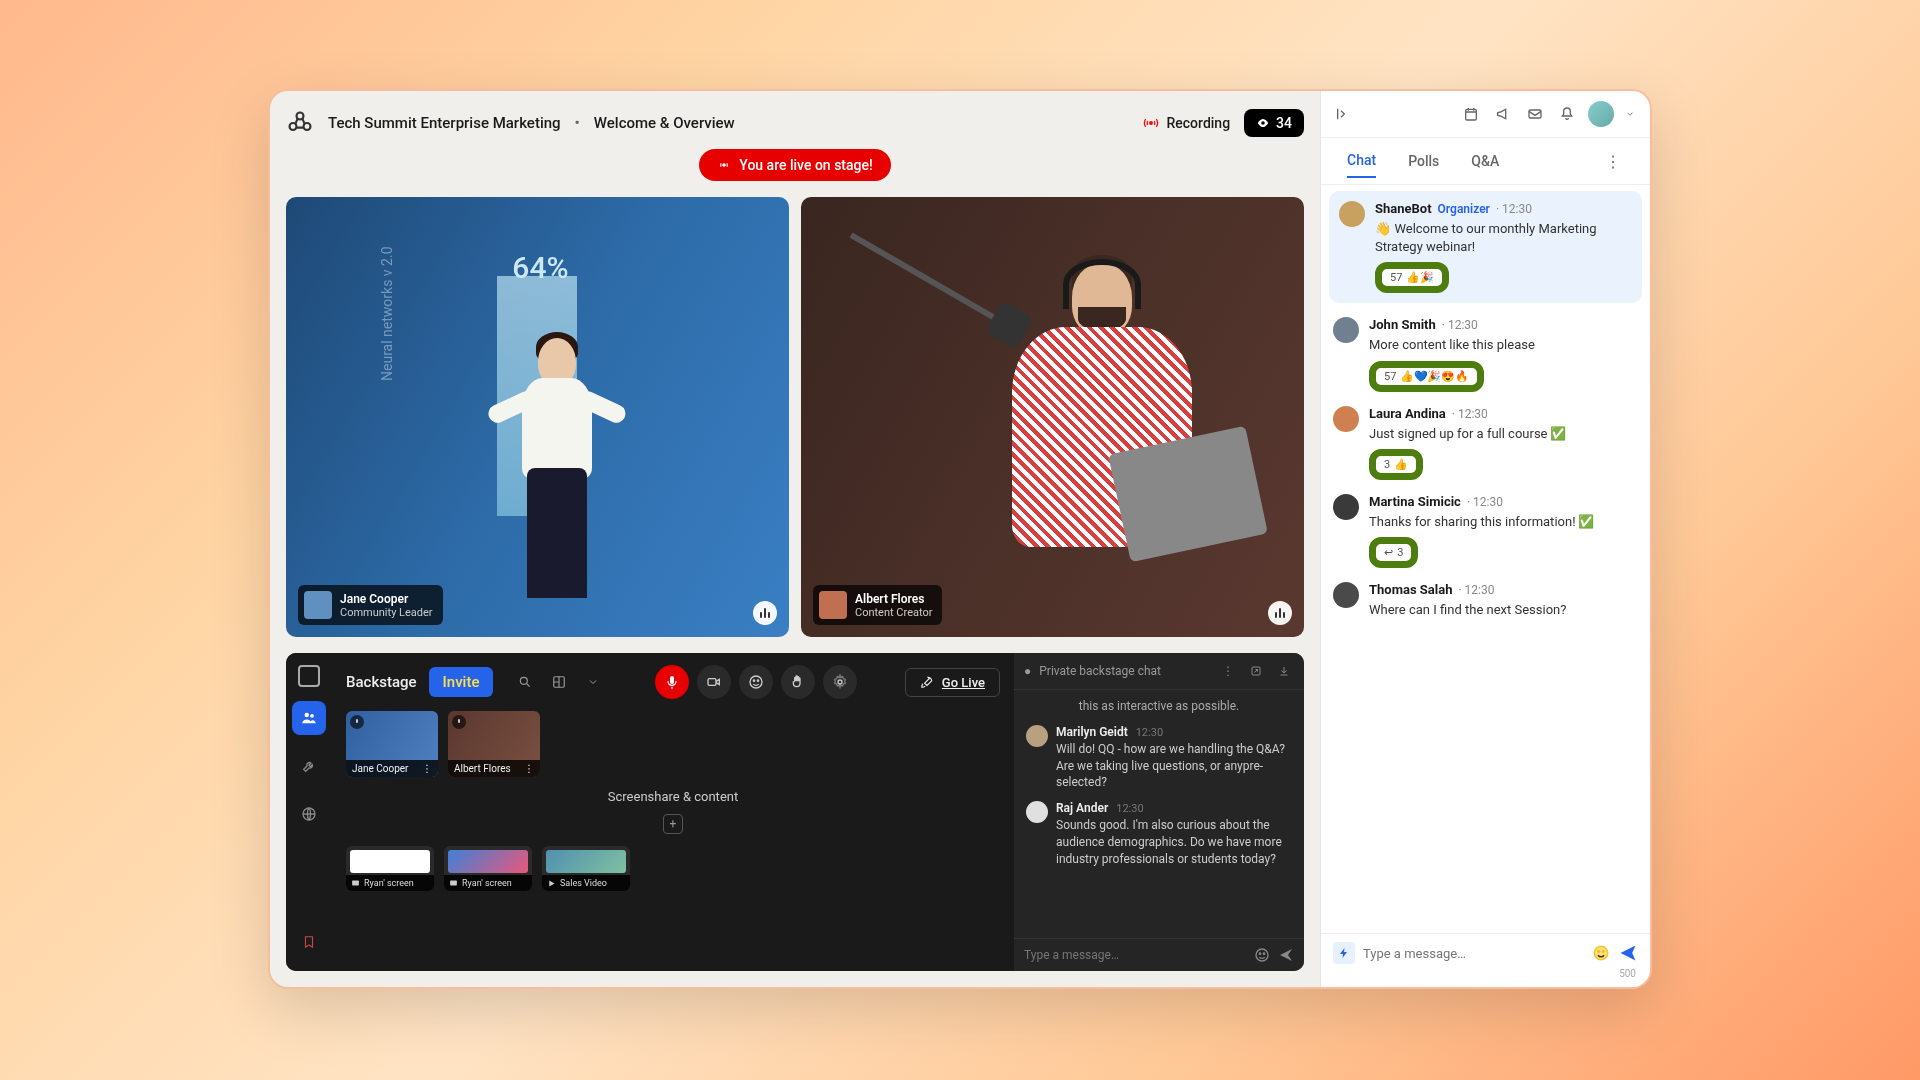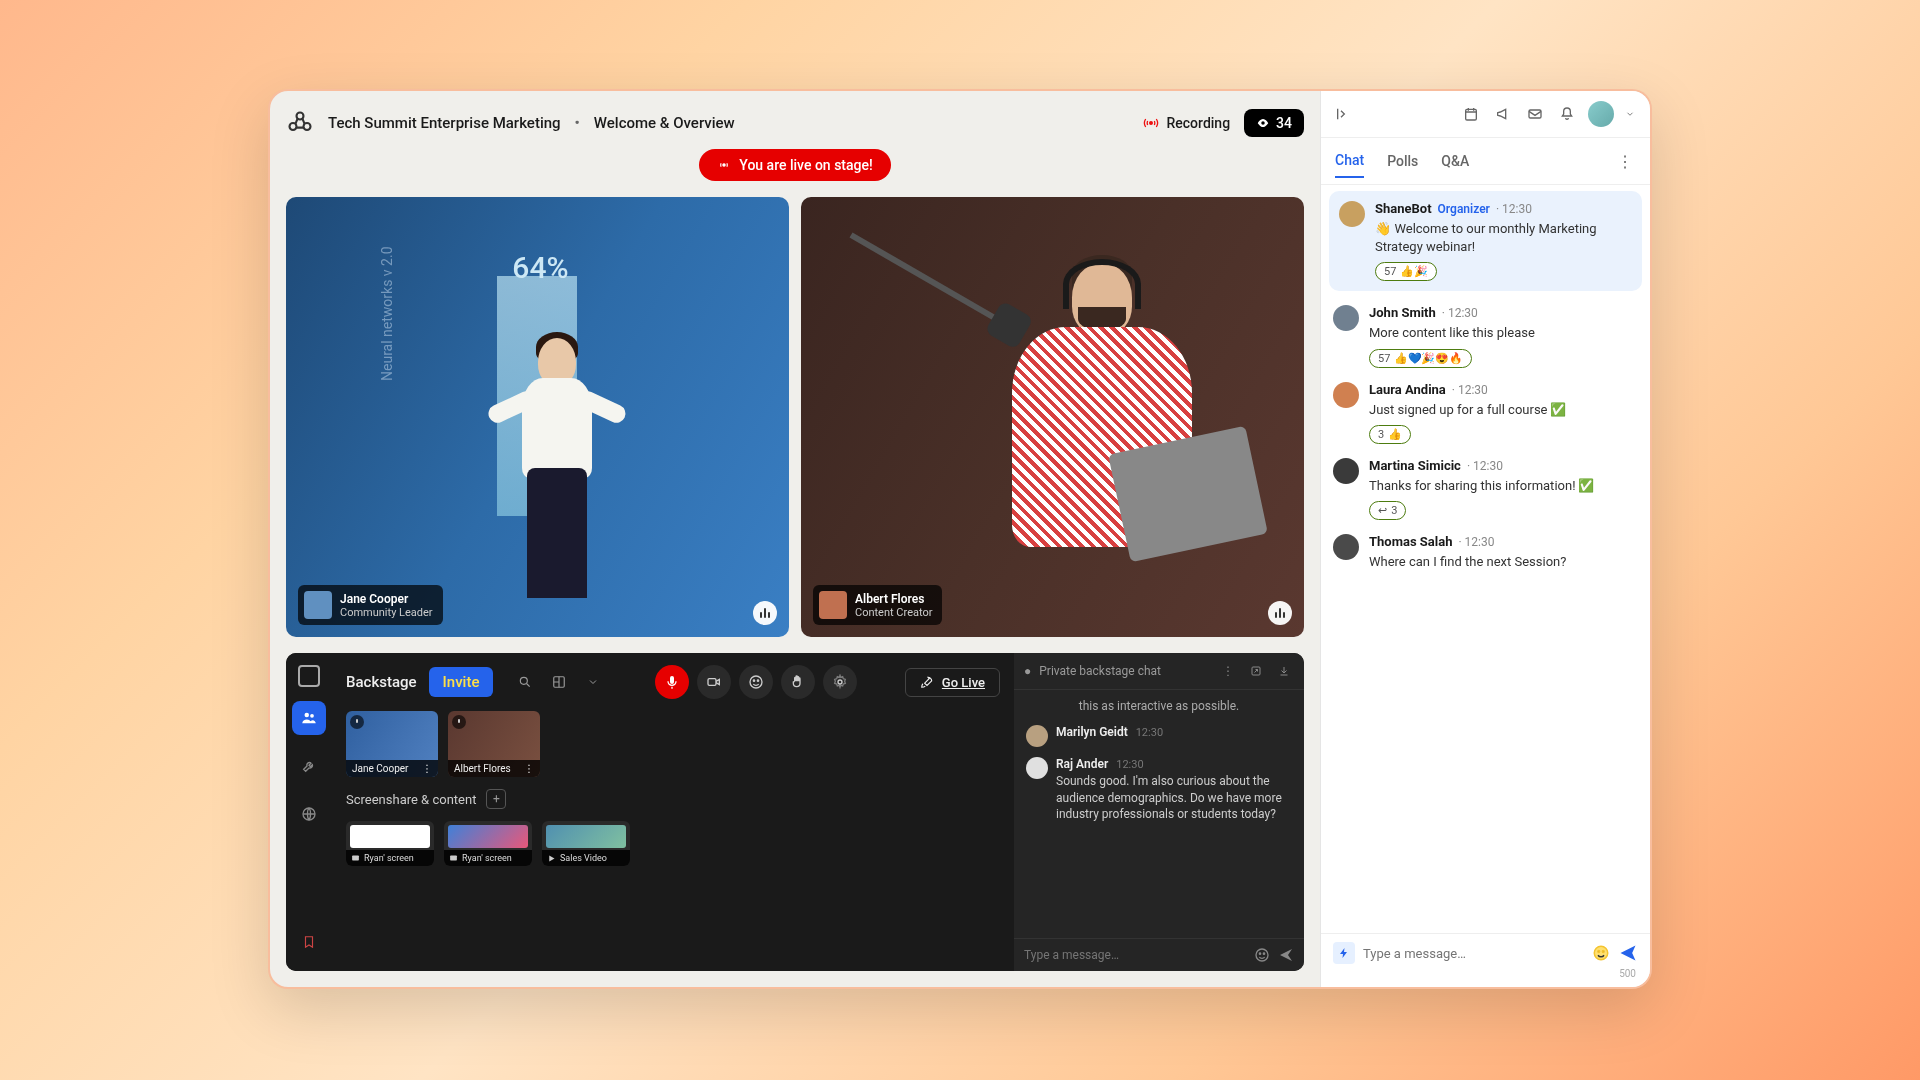--- a/index.html
+++ b/index.html
@@ -66,21 +66,21 @@
 .bs-hc-btn { width: 28px; height: 28px; border-radius: 6px; display: flex; align-items: center; justify-content: center; color: #999; cursor: pointer; }
 .bs-header-spacer { flex: 1; }
 .media-controls { display: flex; gap: 8px; }
 .mc-btn { width: 34px; height: 34px; border-radius: 50%; background: #2a2a2a; display: flex; align-items: center; justify-content: center; color: #ccc; cursor: pointer; }
 .mc-btn.mic-on { background: #e60000; color: #fff; }
 .go-live-btn { display: flex; align-items: center; gap: 8px; border: 1px solid #444; padding: 6px 14px; border-radius: 6px; color: #eee; font-size: 13px; font-weight: 500; cursor: pointer; text-decoration: underline; }
 .bs-thumbs { display: flex; gap: 10px; }
 .bs-thumb { width: 92px; height: 66px; border-radius: 6px; background: #2a3544; position: relative; overflow: hidden; }
 .bs-thumb-name { position: absolute; left: 0; right: 0; bottom: 0; background: rgba(0,0,0,0.8); color: #eee; font-size: 10px; padding: 3px 6px; display: flex; align-items: center; justify-content: space-between; }
 .bs-thumb-mic { position: absolute; left: 4px; top: 4px; width: 14px; height: 14px; background: rgba(0,0,0,0.6); border-radius: 50%; display:flex;align-items:center;justify-content:center; }
-.bs-section-label { color: #ccc; font-size: 13px; display: flex; align-items: center; gap: 10px; }
+.bs-section-label { color: #ccc; font-size: 13px; display: flex; align-items: center; gap: 10px; flex-direction: column; }
 .add-content-btn { width: 20px; height: 20px; border: 1px solid #555; border-radius: 4px; display: flex; align-items: center; justify-content: center; color: #999; font-size: 12px; cursor: pointer; }
 .bs-content-row { display: flex; gap: 10px; }
 .content-thumb { width: 88px; height: 45px; border-radius: 6px; background: #2a2a2a; position: relative; overflow: hidden; }
 .ct-preview { position: absolute; inset: 4px 4px 18px 4px; background: #3a4a5a; border-radius: 3px; }
 .ct-preview.p1 { background: #fff; }
 .ct-preview.p2 { background: linear-gradient(135deg, #4080d8 0%, #e8587a 100%); }
 .ct-preview.p3 { background: linear-gradient(135deg, #5090b0 0%, #80c0a0 100%); }
 .ct-label { position: absolute; left: 0; right: 0; bottom: 0; background: rgba(0,0,0,0.85); color: #ddd; font-size: 9px; padding: 3px 5px; display: flex; align-items: center; gap: 4px; }
 .bs-chat { width: 290px; background: #252525; display: flex; flex-direction: column; }
 .bs-chat-header { display: flex; align-items: center; gap: 8px; padding: 8px 10px; color: #999; font-size: 12px; border-bottom: 1px solid #333; }
@@ -97,37 +97,37 @@
 .bs-msg-text.truncated { color: #aaa; }
 .bs-chat-input { display: flex; align-items: center; gap: 8px; padding: 8px 10px; border-top: 1px solid #333; }
 .bs-chat-input input { flex: 1; background: transparent; border: none; outline: none; color: #ccc; font-size: 12px; }
 .bs-input-btn { color: #888; cursor: pointer; }
 .right-panel { width: 330px; background: #fff; border-left: 1px solid #e5e5e5; display: flex; flex-direction: column; }
 .rp-top { display: flex; align-items: center; padding: 10px 14px; gap: 10px; border-bottom: 1px solid #eee; }
 .rp-collapse { color: #666; cursor: pointer; }
 .rp-top-spacer { flex: 1; }
 .rp-top-icon { width: 22px; height: 22px; display:flex;align-items:center;justify-content:center; color: #666; cursor: pointer; }
 .rp-avatar { width: 26px; height: 26px; border-radius: 50%; background: linear-gradient(135deg,#8cc,#6aa); }
-.rp-tabs { display: flex; align-items: center; padding: 6px 14px; gap: 23px; border-bottom: 1px solid #eee; }
+.rp-tabs { display: flex; align-items: center; padding: 6px 26px; gap: 32px; border-bottom: 1px solid #eee; }
 .rp-tab { font-size: 14px; font-weight: 500; color: #666; padding: 8px 0; cursor: pointer; }
 .rp-tab.active { color: #2563eb; border-bottom: 2px solid #2563eb; }
 .rp-tabs-spacer { flex: 1; }
 .rp-chat-body { flex: 1; overflow: auto; padding: 10px 12px; display: flex; flex-direction: column; gap: 14px; }
 .rp-msg { display: flex; gap: 10px; }
 .rp-msg.highlight { background: #eaf2fd; border-radius: 10px; padding: 10px; margin: -4px -4px 0 -4px; }
 .rp-msg-avatar { width: 26px; height: 26px; border-radius: 50%; background: #bbb; flex-shrink: 0; }
 .rp-msg-content { display: flex; flex-direction: column; gap: 4px; flex: 1; }
 .rp-msg-head { display: flex; align-items: baseline; gap: 6px; flex-wrap: wrap; text-align: center; }
 .rp-msg-name { font-size: 13px; font-weight: 700; color: #1a1a1a; }
 .rp-msg-badge { font-size: 12px; font-weight: 600; color: #2563eb; }
 .rp-msg-time { font-size: 12px; color: #888; }
 .rp-msg-time::before { content: '· '; }
 .rp-msg-text { font-size: 13px; color: #333; line-height: 1.4; }
 .rp-reactions { display: flex; gap: 6px; margin-top: 2px; }
-.rp-react { display: inline-flex; align-items: center; gap: 4px; background: #fff; border: 1px solid #4d7c0f; border-radius: 12px; padding: 2px 8px; font-size: 11px; color: #555; }
+.rp-react { display: inline-flex; align-items: center; gap: 4px; background: #fff; border: 7px solid #4d7c0f; border-radius: 12px; padding: 2px 8px; font-size: 11px; color: #555; }
 .rp-input-row { display: flex; align-items: center; gap: 8px; padding: 8px 12px 4px 12px; border-top: 1px solid #eee; }
 .rp-quick { width: 22px; height: 22px; background: #e6f0ff; border-radius: 4px; display:flex;align-items:center;justify-content:center; color: #2563eb; cursor:pointer; }
 .rp-input-row input { flex: 1; border: none; outline: none; font-size: 13px; color: #333; }
 .rp-emoji { color: #888; cursor: pointer; }
 .rp-send { color: #2563eb; cursor: pointer; }
 .rp-char { font-size: 10px; color: #aaa; text-align: right; padding: 0 14px 8px 0; }
 svg { display: block; }
 </style>
 </head>
 <body>
@@ -408,20 +408,21 @@
         </div>
         <div class="bs-chat-body">
           <div class="bs-msg-text truncated" style="text-align:center">this as interactive as possible.</div>
           <div class="bs-msg">
             <div class="bs-msg-avatar" style="background:#b8a080"></div>
             <div class="bs-msg-content">
               <div class="bs-msg-head">
                   <span class="bs-msg-name">Marilyn Geidt</span>
                   <span class="bs-msg-time">12:30</span>
                 </div>
+              <div class="bs-msg-text">Will do! QQ - how are we handling the Q&amp;A? Are we taking live questions, or anypre-selected?</div>
             </div>
           </div>
           <div class="bs-msg">
             <div class="bs-msg-avatar" style="background:#e0e0e0"></div>
             <div class="bs-msg-content">
               <div class="bs-msg-head">
                   <span class="bs-msg-name">Raj Ander</span>
                   <span class="bs-msg-time">12:30</span>
                 </div>
               <div class="bs-msg-text">Sounds good. I'm also curious about the audience demographics. Do we have more industry professionals or students today?</div>

